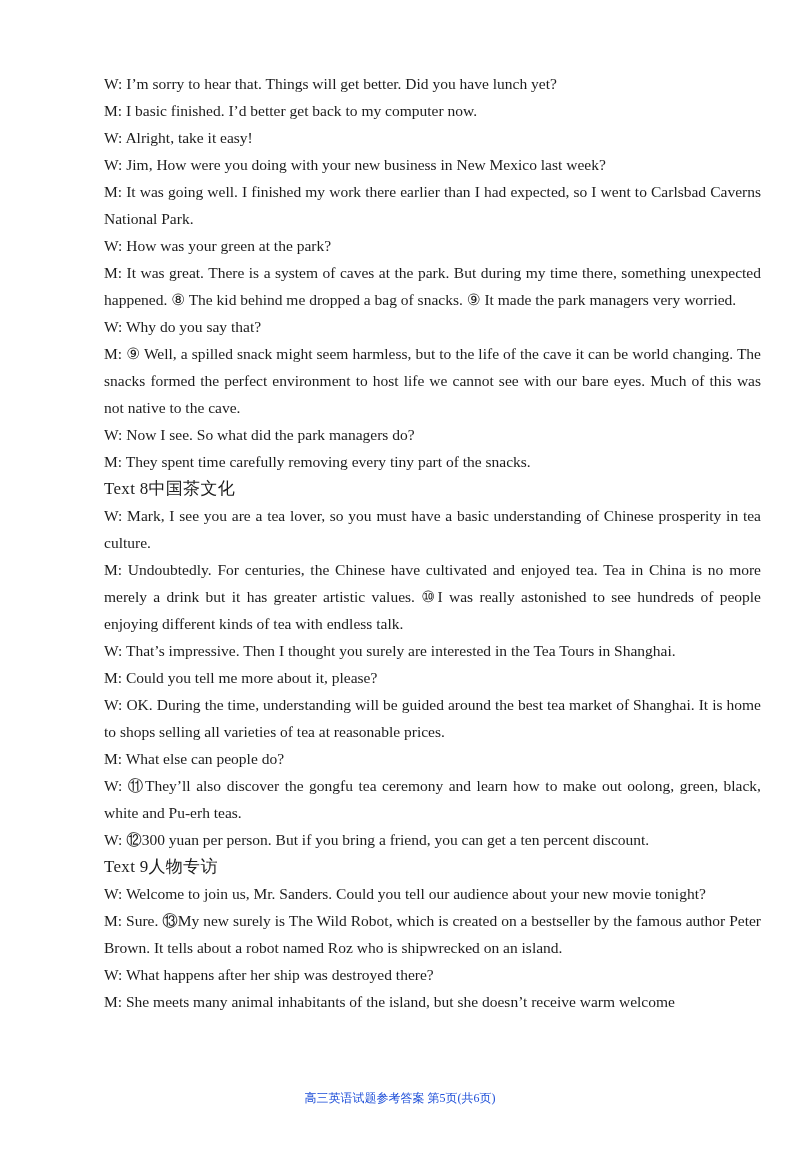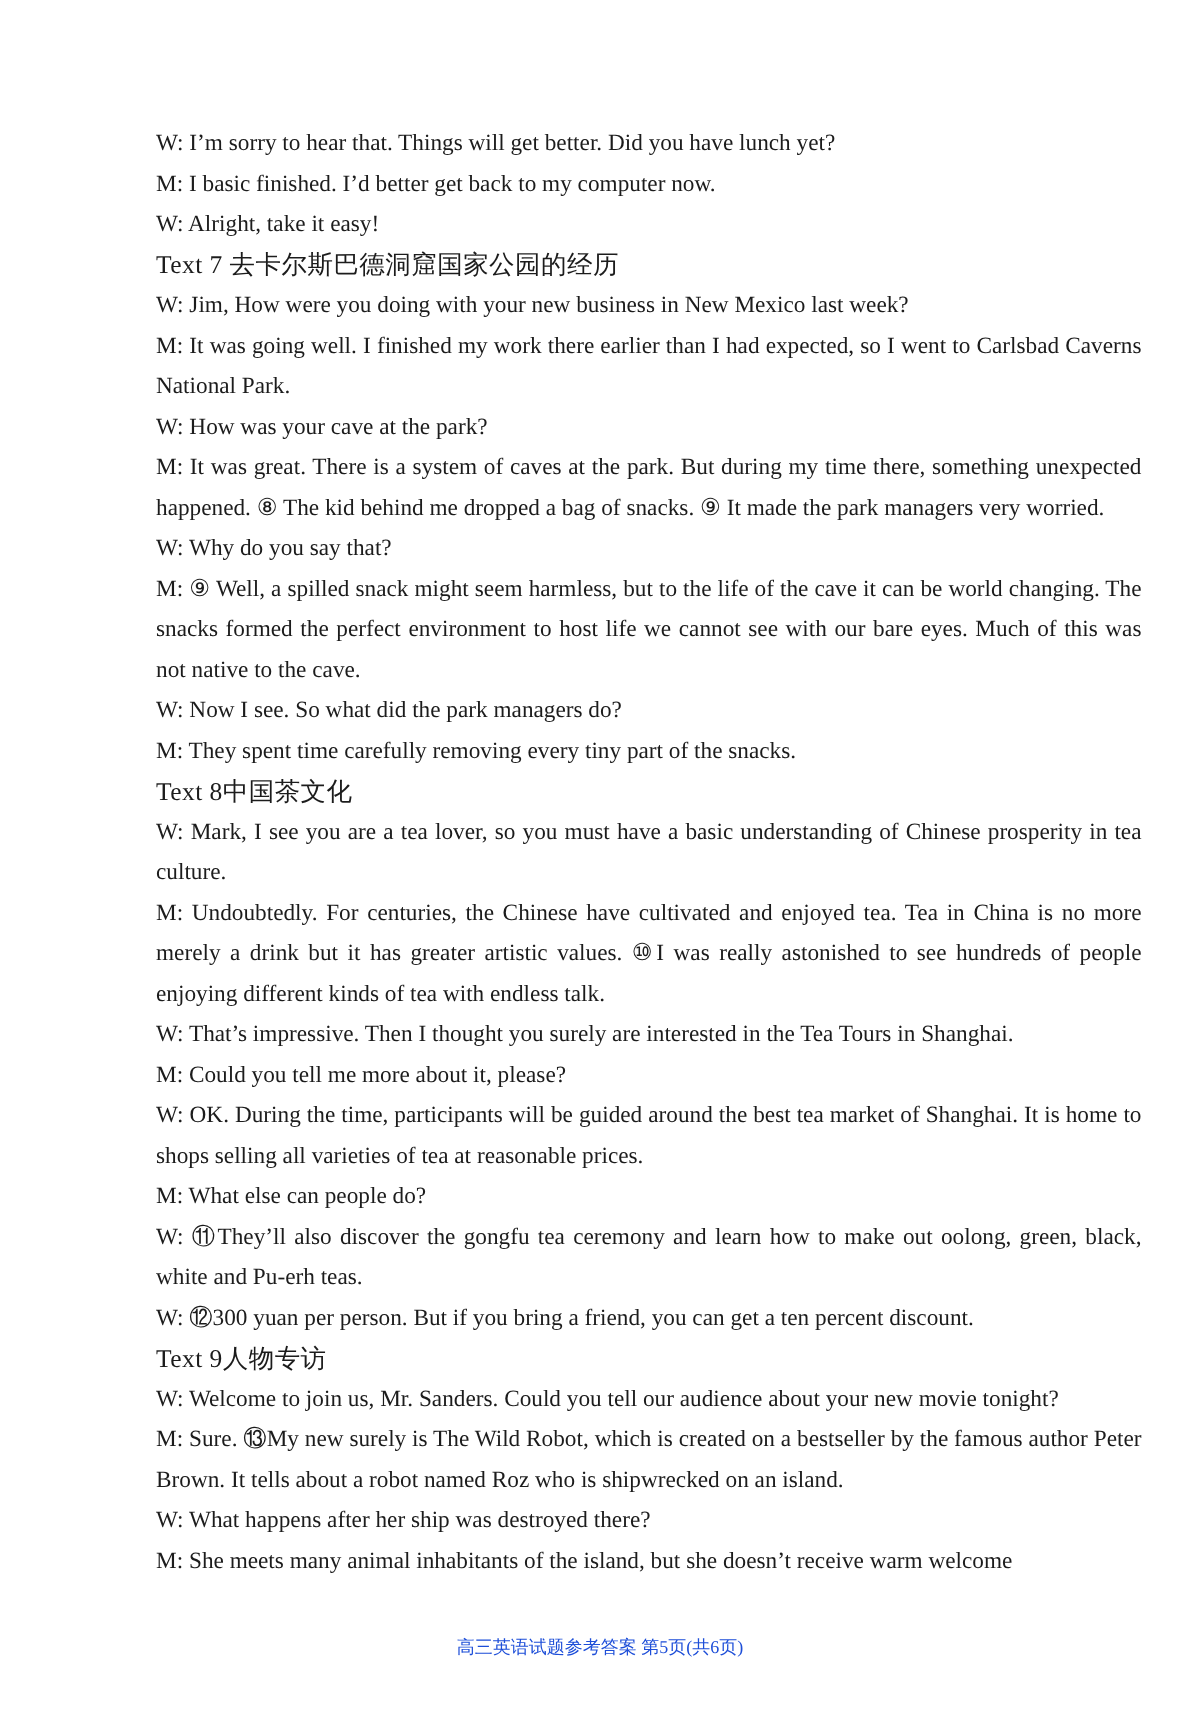--- a/index.html
+++ b/index.html
@@ -16,21 +16,20 @@
     font-family: "Liberation Serif", "DejaVu Serif", serif;
     color: #1c1c1c;
   }
   .content {
     position: absolute;
     left: 104px;
     top: 70px;
     width: 657px;
     font-size: 15.5px;
     line-height: 27px;
-    margin-top: 12px;
   }
   .para {
     text-align: justify;
     margin: 0;
   }
   .heading {
     font-size: 17px;
     letter-spacing: 0.3px;
     margin: 0;
     text-align: left;
@@ -46,35 +45,34 @@
   }
 </style>
 </head>
 <body>
 
 <div class="page">
   <div class="content" id="content">
       <div class="para">W: I’m sorry to hear that. Things will get better. Did you have lunch yet?</div>
       <div class="para">M: I basic finished. I’d better get back to my computer now.</div>
       <div class="para">W: Alright, take it easy!</div>
-      <div class="heading">Text 7 去卡尔斯巴德洞窟国家公园的经历</div>
       <div class="para">W: Jim, How were you doing with your new business in New Mexico last week?</div>
       <div class="para">M: It was going well. I finished my work there earlier than I had expected, so I went to Carlsbad Caverns National Park.</div>
-      <div class="para">W: How was your cave at the park?</div>
+      <div class="para">W: How was your green at the park?</div>
       <div class="para">M: It was great. There is a system of caves at the park. But during my time there, something unexpected happened. ⑧ The kid behind me dropped a bag of snacks. ⑨ It made the park managers very worried.</div>
       <div class="para">W: Why do you say that?</div>
       <div class="para">M: ⑨ Well, a spilled snack might seem harmless, but to the life of the cave it can be world changing. The snacks formed the perfect environment to host life we cannot see with our bare eyes. Much of this was not native to the cave.</div>
       <div class="para">W: Now I see. So what did the park managers do?</div>
       <div class="para">M: They spent time carefully removing every tiny part of the snacks.</div>
       <div class="heading">Text 8中国茶文化</div>
       <div class="para">W: Mark, I see you are a tea lover, so you must have a basic understanding of Chinese prosperity in tea culture.</div>
       <div class="para">M: Undoubtedly. For centuries, the Chinese have cultivated and enjoyed tea. Tea in China is no more merely a drink but it has greater artistic values. ⑩I was really astonished to see hundreds of people enjoying different kinds of tea with endless talk.</div>
       <div class="para">W: That’s impressive. Then I thought you surely are interested in the Tea Tours in Shanghai.</div>
       <div class="para">M: Could you tell me more about it, please?</div>
-      <div class="para">W: OK. During the time, participants will be guided around the best tea market of Shanghai. It is home to shops selling all varieties of tea at reasonable prices.</div>
+      <div class="para">W: OK. During the time, understanding will be guided around the best tea market of Shanghai. It is home to shops selling all varieties of tea at reasonable prices.</div>
       <div class="para">M: What else can people do?</div>
       <div class="para">W: ⑪They’ll also discover the gongfu tea ceremony and learn how to make out oolong, green, black, white and Pu-erh teas.</div>
       <div class="para">W: ⑫300 yuan per person. But if you bring a friend, you can get a ten percent discount.</div>
       <div class="heading">Text 9人物专访</div>
       <div class="para">W: Welcome to join us, Mr. Sanders. Could you tell our audience about your new movie tonight?</div>
       <div class="para">M: Sure. ⑬My new surely is The Wild Robot, which is created on a bestseller by the famous author Peter Brown. It tells about a robot named Roz who is shipwrecked on an island.</div>
       <div class="para">W: What happens after her ship was destroyed there?</div>
       <div class="para">M: She meets many animal inhabitants of the island, but she doesn’t receive warm welcome</div>
     </div>
   <div class="footer">

